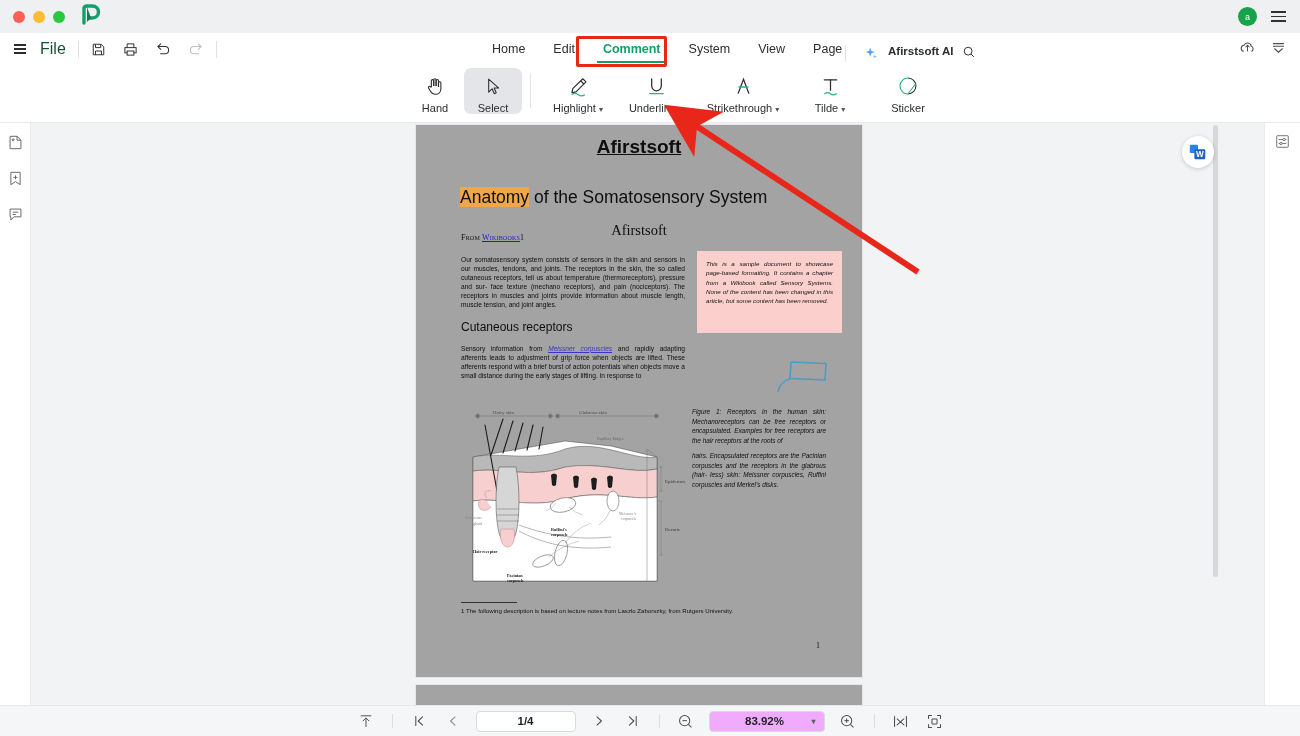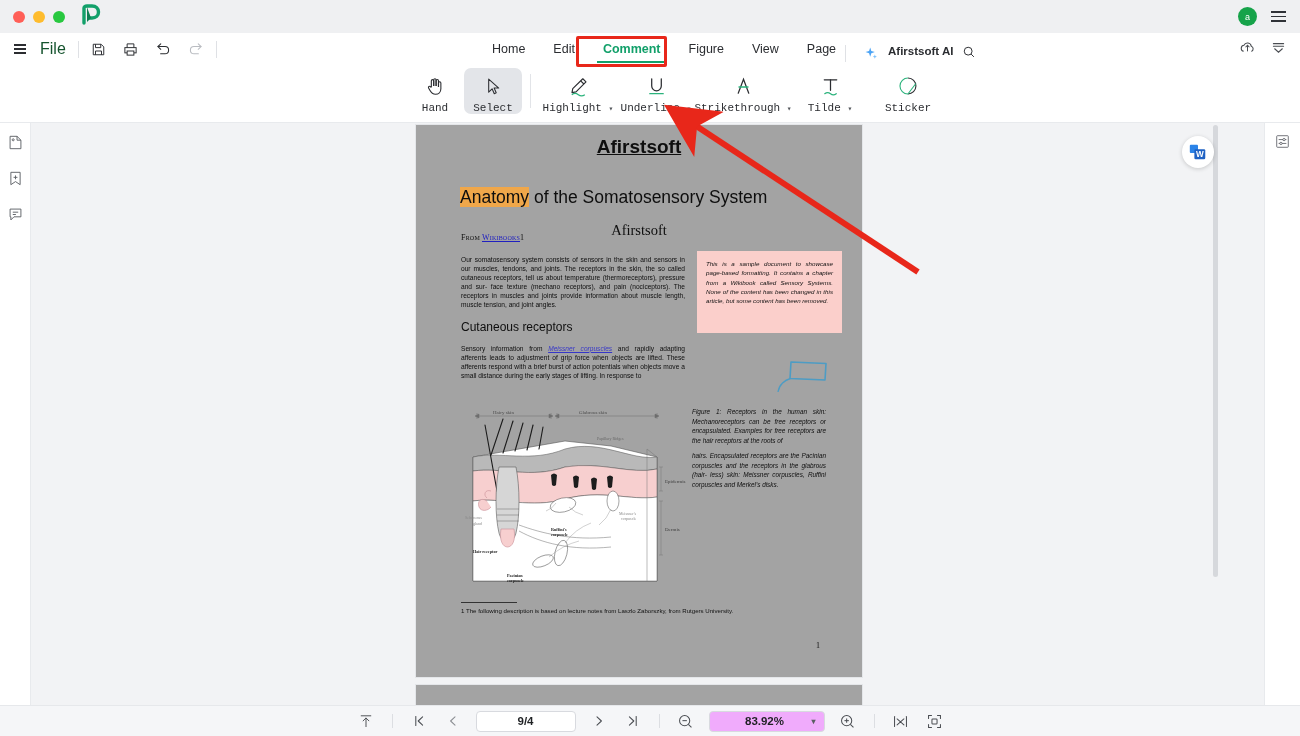--- a/index.html
+++ b/index.html
@@ -83,21 +83,21 @@
   .tools { position: absolute; left: 406px; top: 3px; display: flex; align-items: flex-start; }
   .tool {
     width: 58px; padding: 5px 0 0 0;
     display: flex; flex-direction: column; align-items: center; gap: 3px;
     border-radius: 7px;
   }
   .tool.wide { width: 78px; }
   .tool.xwide { width: 96px; }
   .tool.selected { background: #e3e5e9; }
   .tool .glyph { height: 26px; display: flex; align-items: center; justify-content: center; }
-  .tool .lbl { font-size: 11px; color: #2b2d31; white-space: nowrap; font-family: Liberation Mono, monospace; }
+  .tool .lbl { font-size: 11px; color: #2b2d31; white-space: nowrap; }
   .caret { font-size: 8px; color: #53565b; }
   .tool-sep { width: 1px; height: 34px; background: #e2e4e8; margin: 6px 8px 0 8px; }
 
   
   .workspace {
     position: absolute; left: 0; top: 123px; width: 1300px; height: 582px;
     background: #f2f3f5;
   }
   .leftrail {
     position: absolute; left: 0; top: 0; width: 31px; height: 582px;
@@ -292,21 +292,21 @@
           <path d="M12.8 3.6 L16.4 7 L12.8 10.4"></path>
         </svg>
       </span>
     </div>
     <div class="vdiv"></div>
 
     <div class="tabs-center">
       <div class="mtab">Home</div>
       <div class="mtab">Edit</div>
       <div class="mtab active">Comment</div>
-      <div class="mtab">Figure</div>
+      <div class="mtab">System</div>
       <div class="mtab">View</div>
       <div class="mtab">Page</div>
     </div>
 
     <div class="ai-group">
       <div class="vdiv"></div>
       <span>
         <svg width="16" height="16" viewBox="0 0 20 20">
           <path d="M9 3 L10.4 7.4 L14.8 8.8 L10.4 10.2 L9 14.6 L7.6 10.2 L3.2 8.8 L7.6 7.4 Z" fill="#4ba3f5"></path>
           <path d="M14.8 12 L15.5 13.9 L17.4 14.6 L15.5 15.3 L14.8 17.2 L14.1 15.3 L12.2 14.6 L14.1 13.9 Z" fill="#7cc0fb"></path>
@@ -621,21 +621,21 @@
       <svg width="16" height="16" viewBox="0 0 20 20" fill="none" stroke="#4a4d52" stroke-width="1.3" stroke-linecap="round" stroke-linejoin="round">
         <path d="M6 4.5 V15.5"></path>
           <path d="M14.5 4.8 L9 10 L14.5 15.2"></path>
       </svg>
     </div>
     <div class="sb-icon">
       <svg width="16" height="16" viewBox="0 0 20 20" fill="none" stroke="#8b8e93" stroke-width="1.3" stroke-linecap="round" stroke-linejoin="round">
         <path d="M12.5 4.8 L7 10 L12.5 15.2"></path>
       </svg>
     </div>
-    <div class="pagebox">9/4</div>
+    <div class="pagebox">1/4</div>
     <div class="sb-icon">
       <svg width="16" height="16" viewBox="0 0 20 20" fill="none" stroke="#4a4d52" stroke-width="1.3" stroke-linecap="round" stroke-linejoin="round">
         <path d="M7.5 4.8 L13 10 L7.5 15.2"></path>
       </svg>
     </div>
     <div class="sb-icon">
       <svg width="16" height="16" viewBox="0 0 20 20" fill="none" stroke="#4a4d52" stroke-width="1.3" stroke-linecap="round" stroke-linejoin="round">
         <path d="M5.5 4.8 L11 10 L5.5 15.2"></path>
           <path d="M14 4.5 V15.5"></path>
       </svg>

